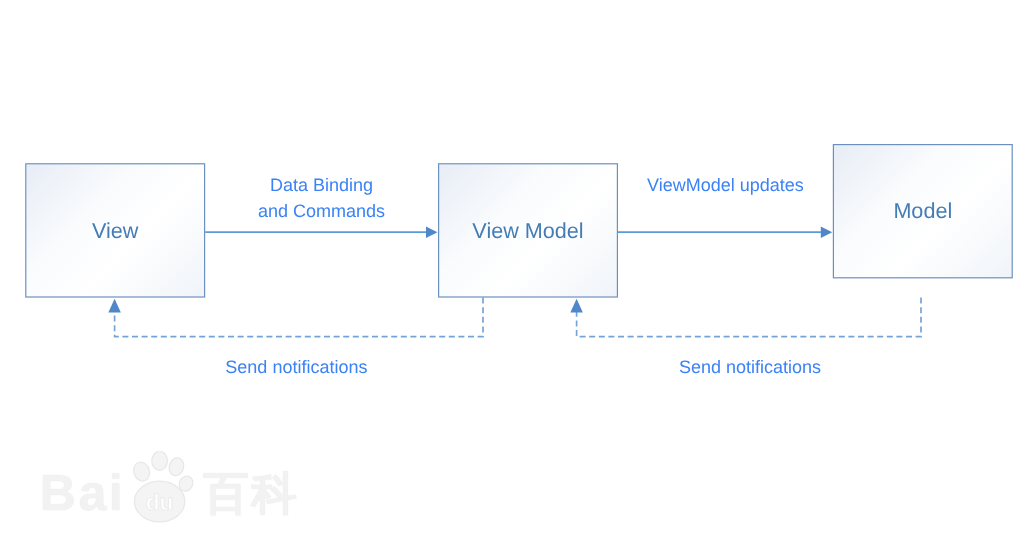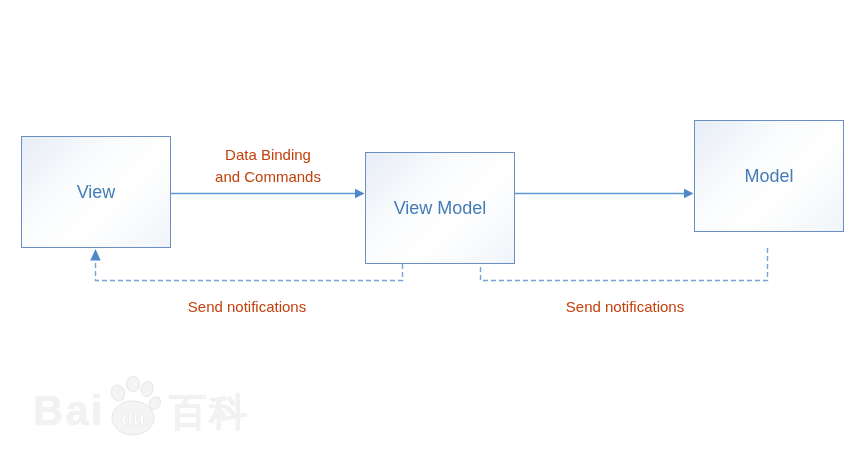--- a/index.html
+++ b/index.html
@@ -27,26 +27,26 @@
     height: 110px;
     border: 1px solid #6b90c0;
     background: linear-gradient(135deg, #e7edf6 0%, #f9fbfd 35%, #ffffff 60%, #f0f4f9 100%);
     display: flex;
     align-items: center;
     justify-content: center;
     color: #447cb5;
     font-size: 18px;
   }
   .box-view      { left: 21px;  top: 136px; }
-  .box-viewmodel { left: 365px; top: 136px; margin-top: 16px; }
+  .box-viewmodel { left: 365px; top: 136px; }
   .box-model     { left: 694px; top: 120px; }
 
   .arrow-label {
     position: absolute;
-    color: #c2410c;
+    color: #3b82f6;
     font-size: 15px;
     line-height: 22px;
     text-align: center;
     white-space: nowrap;
   }
   .label-databinding { left: 171px; top: 144px; width: 194px; }
   .label-vmupdates   { left: 515px; top: 144px; width: 179px; }
   .label-send-1      { left: 150px; top: 296px; width: 194px; }
   .label-send-2      { left: 528px; top: 296px; width: 194px; }
 
@@ -112,20 +112,21 @@
   <div class="box box-model">
     <span>Model</span>
   </div>
 
   <div class="arrow-label label-databinding">
     <div>Data Binding</div>
     <div>and Commands</div>
   </div>
 
   <div class="arrow-label label-vmupdates">
+    <div>ViewModel updates</div>
   </div>
 
   <div class="arrow-label label-send-1">
     <div>Send notifications</div>
   </div>
 
   <div class="arrow-label label-send-2">
     <div>Send notifications</div>
   </div>
 

